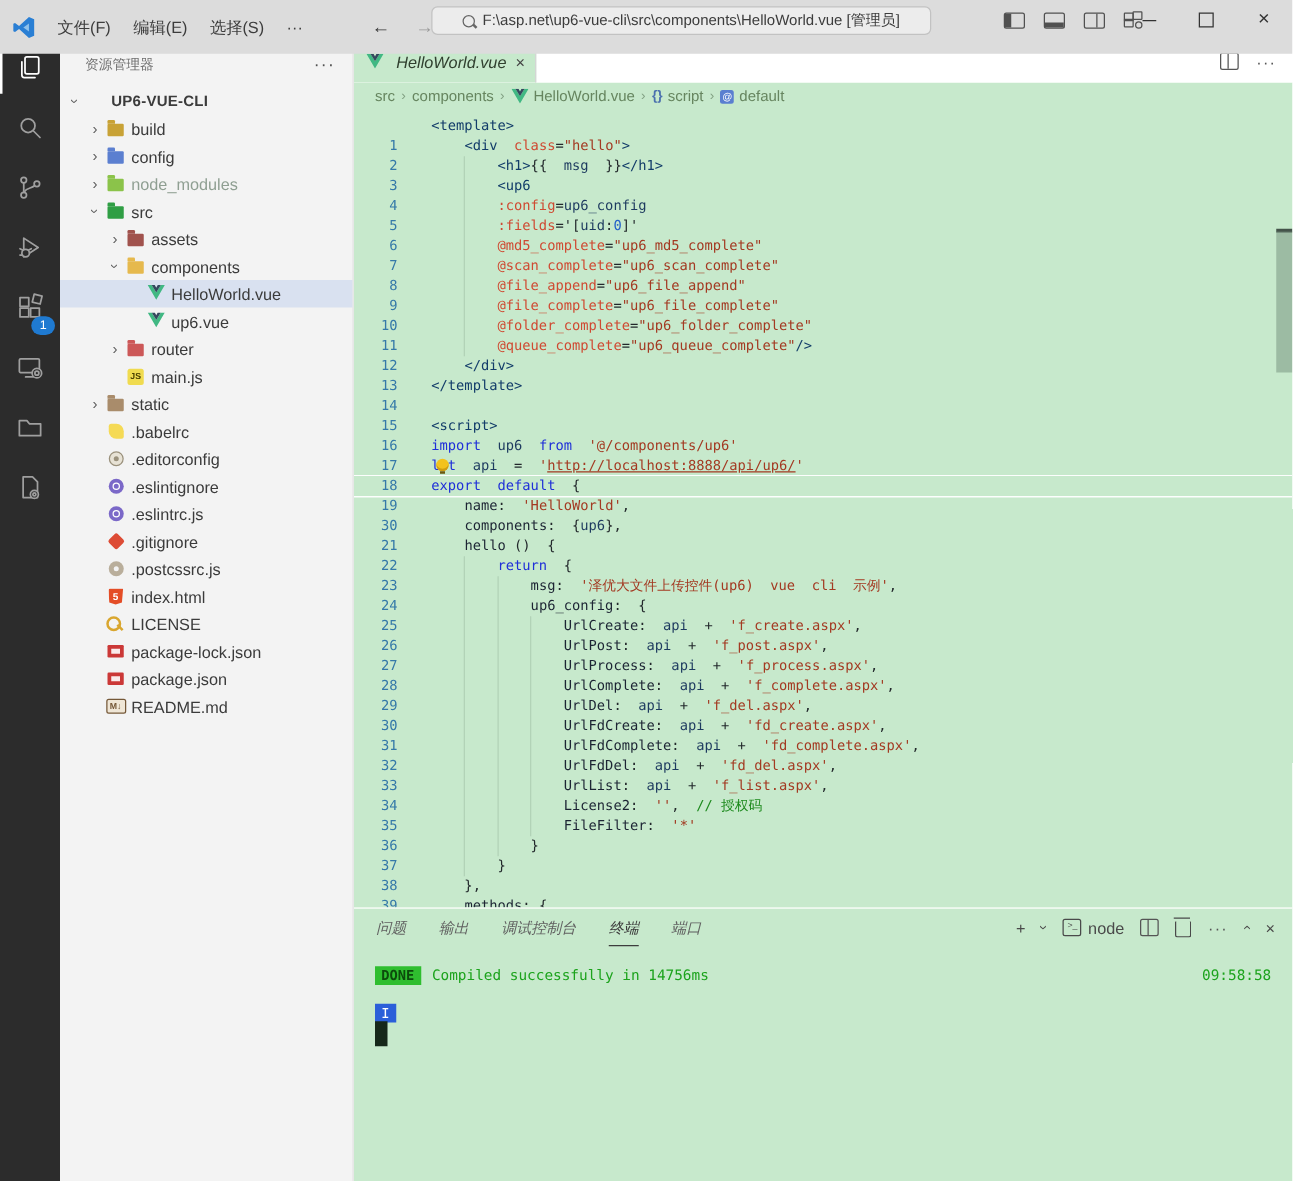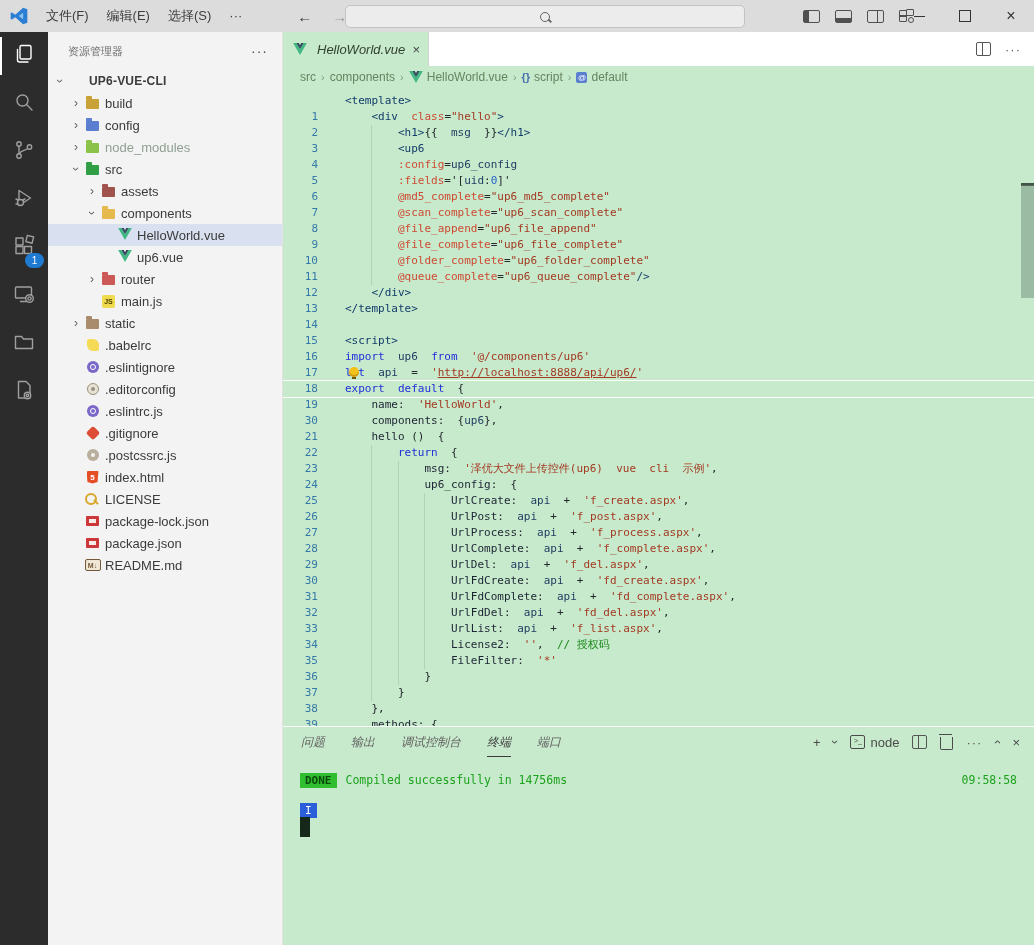--- a/index.html
+++ b/index.html
@@ -1,19 +1,19 @@
 <!DOCTYPE html>
 <html><head>
 <meta charset="utf-8">
 <style>
   html,body{margin:0;padding:0;}
   body{width:1034px;height:945px;overflow:hidden;position:relative;background:#fff;
        font-family:"Liberation Sans",sans-serif;-webkit-font-smoothing:antialiased;}
   
-  .titlebar{position:absolute;left:0;top:0;width:1034px;height:32px;background:#dcdcdc;
+  .titlebar{position:absolute;left:0;top:0;width:1034px;height:43px;background:#dcdcdc;
             display:flex;align-items:center;font-size:13px;color:#3c3c3c;z-index:30;}
   .vslogo{width:20px;height:20px;margin:0 8px 0 9px;flex:0 0 auto;}
   .menu-item{padding:0 9px;height:22px;line-height:22px;border-radius:4px;cursor:default;}
   .nav{margin-left:46px;display:flex;gap:20px;font-size:15px;color:#333;}
   .nav .fwd{color:#9a9a9a;}
   .searchbox{position:absolute;left:345px;top:5px;width:398px;height:21px;background:#ececec;
              border:1px solid #c2c2c2;border-radius:5px;display:flex;align-items:center;
              justify-content:center;gap:6px;font-size:12px;color:#3c3c3c;white-space:nowrap;overflow:hidden;}
   .mag{width:8px;height:8px;border:1.5px solid #666;border-radius:50%;position:relative;flex:0 0 auto;}
   .mag::after{content:"";position:absolute;left:7px;top:7px;width:4px;height:1.5px;background:#666;transform:rotate(45deg);}
@@ -146,20 +146,21 @@
       <span class="menu-item">编辑(E)</span>
       <span class="menu-item">选择(S)</span>
       <span class="menu-item">···</span>
     </div>
   <div class="nav">
     <span>←</span>
     <span class="fwd">→</span>
   </div>
   <div class="searchbox">
     <span class="mag"></span>
+    <span>F:\asp.net\up6-vue-cli\src\components\HelloWorld.vue [管理员]</span>
   </div>
   <div class="tb-icons">
     <span class="lyt lyt-left"></span>
     <span class="lyt lyt-bottom"></span>
     <span class="lyt lyt-right"></span>
     <span class="lyt lyt-grid">
         <i></i>
         <i></i>
         <i></i>
         <i></i>
@@ -340,30 +341,30 @@
       <div class="tree-row   " style="padding-left:20px">
             <span class="chev"></span>
         <span class="icw">
           <span class="ic bab"></span>
         </span>
         <span class="lbl">.babelrc</span>
           </div>
       <div class="tree-row   " style="padding-left:20px">
             <span class="chev"></span>
         <span class="icw">
+          <span class="ic ec"></span>
+        </span>
+        <span class="lbl">.editorconfig</span>
+          </div>
+      <div class="tree-row   " style="padding-left:20px">
+            <span class="chev"></span>
+        <span class="icw">
           <span class="ic esl"></span>
         </span>
         <span class="lbl">.eslintignore</span>
-          </div>
-      <div class="tree-row   " style="padding-left:20px">
-            <span class="chev"></span>
-        <span class="icw">
-          <span class="ic ec"></span>
-        </span>
-        <span class="lbl">.editorconfig</span>
           </div>
       <div class="tree-row   " style="padding-left:20px">
             <span class="chev"></span>
         <span class="icw">
           <span class="ic esl"></span>
         </span>
         <span class="lbl">.eslintrc.js</span>
           </div>
       <div class="tree-row   " style="padding-left:20px">
             <span class="chev"></span>

